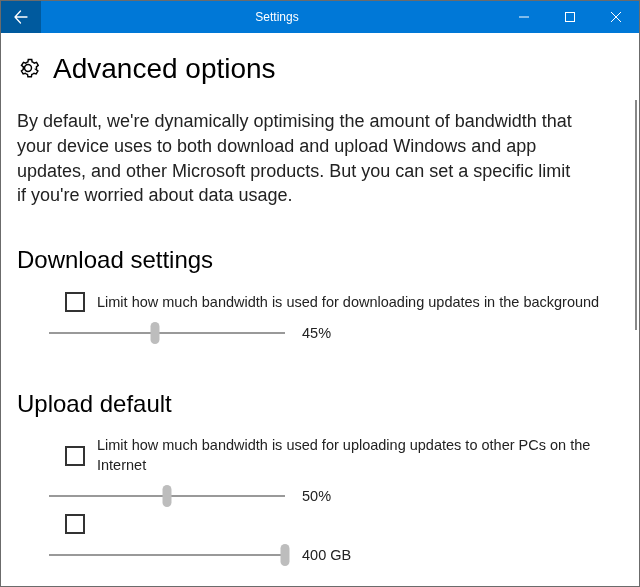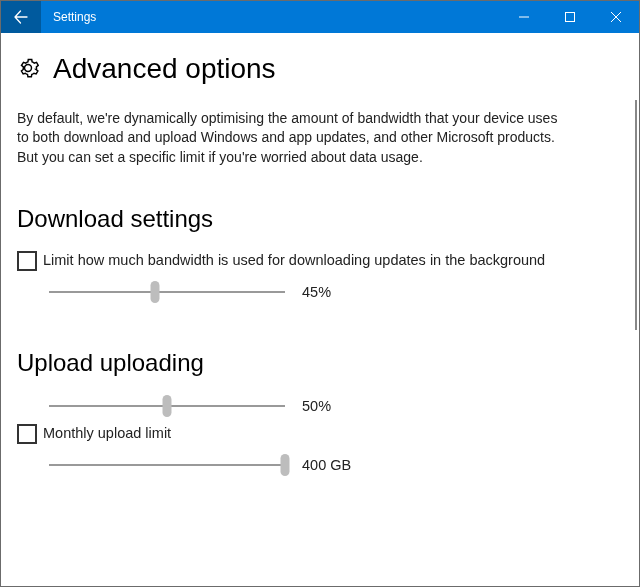--- a/index.html
+++ b/index.html
@@ -24,20 +24,21 @@
       height: 32px;
       background: #005a9e;
       display: flex;
       align-items: center;
       justify-content: center;
     }
     .titlebar-title {
       padding-left: 12px;
       font-size: 12px;
       flex: 1;
+      text-align: center;
     }
     .win-controls {
       display: flex;
     }
     .win-btn {
       width: 46px;
       height: 32px;
       display: flex;
       align-items: center;
       justify-content: center;
@@ -53,37 +54,38 @@
       gap: 14px;
       margin-bottom: 24px;
     }
     .gear-icon { line-height: 1; }
     .page-title {
       font-size: 28px;
       font-weight: 350;
       color: #000;
     }
     .description {
-      font-size: 14px;
+      font-size: 18px;
       line-height: 1.38;
       color: #222;
       max-width: 555px;
       margin-bottom: 38px;
     }
     .section-title {
       font-size: 24px;
       font-weight: 400;
       color: #000;
       margin-bottom: 18px;
     }
     .control-row {
       display: flex;
       align-items: center;
-      gap: 6px;
+      gap: 12px;
       margin-bottom: 10px;
+      margin-left: 48px;
     }
     .checkbox {
       width: 20px;
       height: 20px;
       border: 2px solid #333;
       flex-shrink: 0;
       margin-top: 0px;
     }
     .checkbox-label {
       font-size: 14.5px;
@@ -186,33 +188,36 @@
   <div class="slider-row">
     <div class="slider">
       <div class="slider-track"></div>
       <div class="slider-thumb" style="left:45%"></div>
     </div>
     <span class="slider-value">45%</span>
   </div>
 
   <div class="section-gap"></div>
 
-  <h2 class="section-title">Upload uploading</h2>
-
+  <h2 class="section-title">Upload default</h2>
+
+  <div class="control-row">
+    <div class="checkbox"></div>
+    <div class="checkbox-label">Limit how much bandwidth is used for uploading updates to other PCs on the Internet</div>
+  </div>
   <div class="slider-row" style="margin-bottom:7px">
     <div class="slider">
       <div class="slider-track"></div>
       <div class="slider-thumb" style="left:50%"></div>
     </div>
     <span class="slider-value">50%</span>
   </div>
 
   <div class="control-row">
     <div class="checkbox"></div>
-    <div class="checkbox-label">Monthly upload limit</div>
   </div>
   <div class="slider-row">
     <div class="slider">
       <div class="slider-track"></div>
       <div class="slider-thumb" style="left:100%"></div>
     </div>
     <span class="slider-value">400 GB</span>
   </div>
 
 </div>

